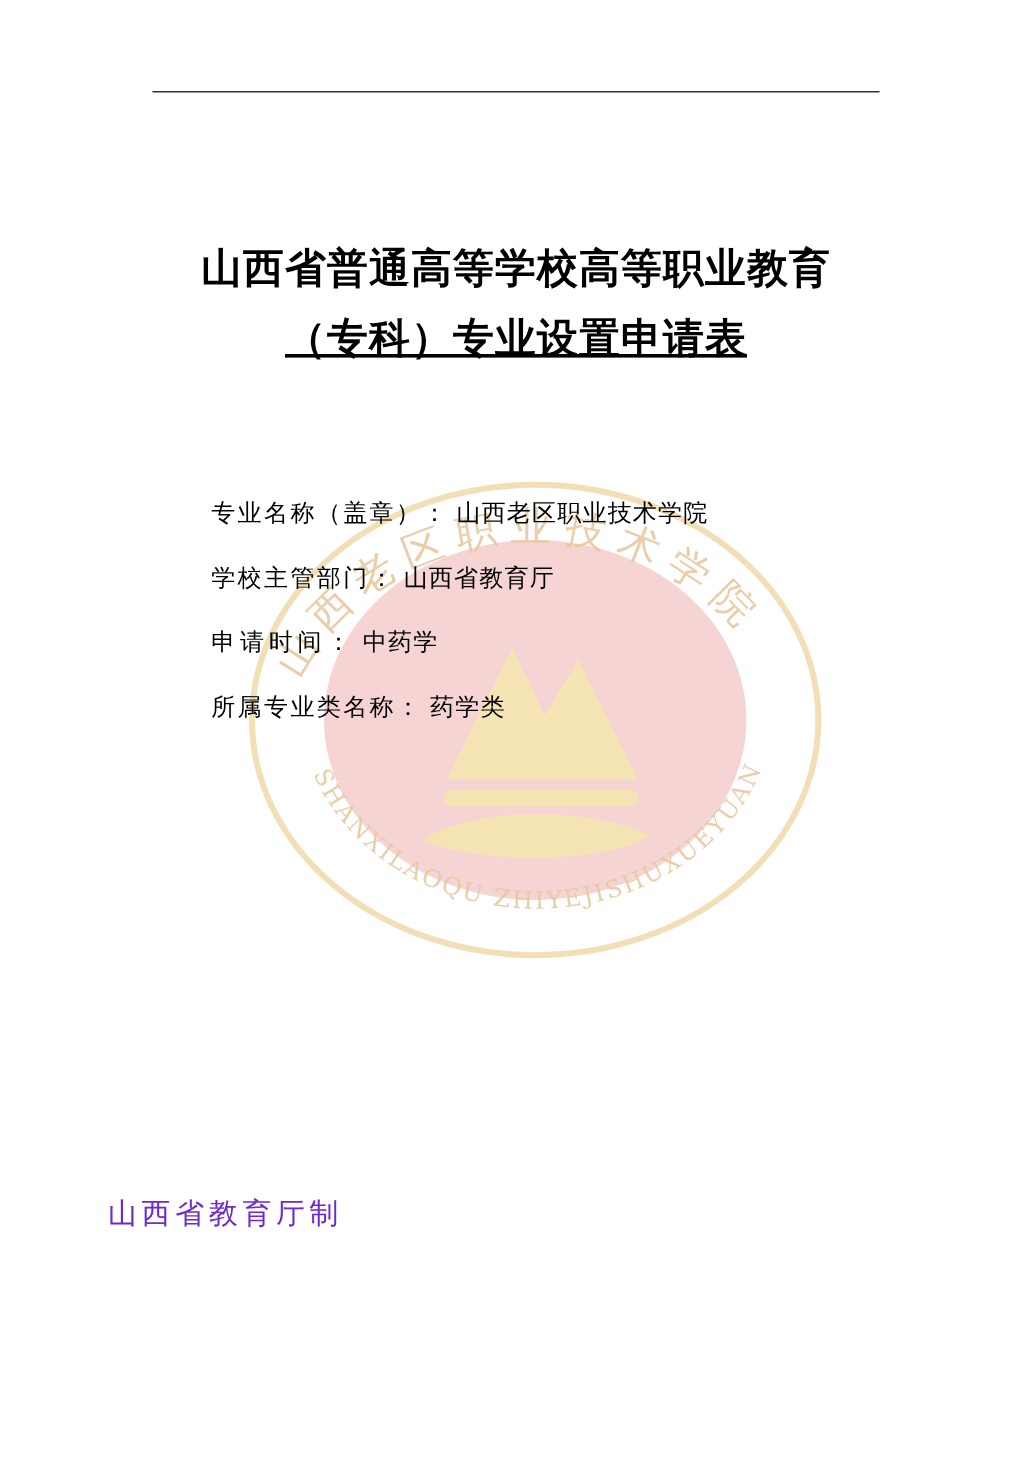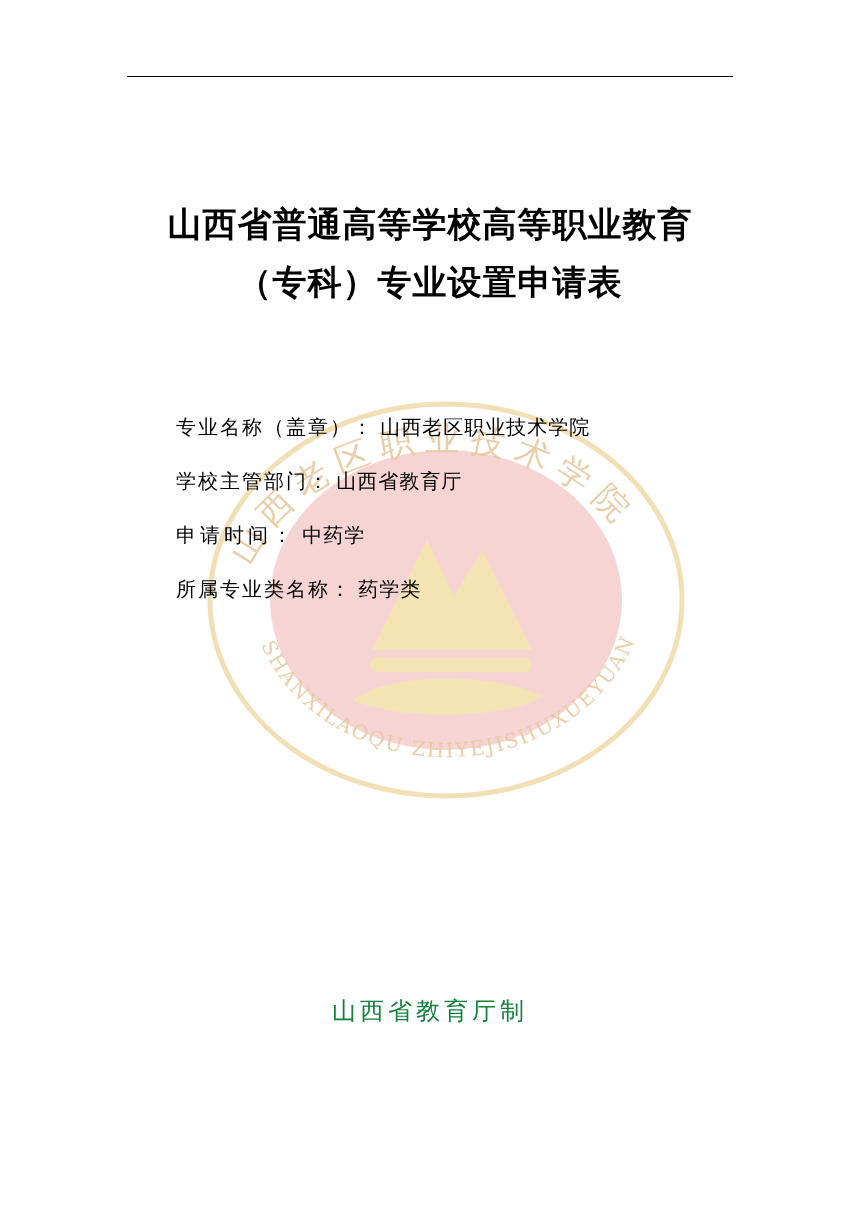--- a/index.html
+++ b/index.html
@@ -61,21 +61,21 @@
     top: 195px;
     width: 680px;
     text-align: center;
     font-family: "DejaVu Serif", "Liberation Serif", serif;
     font-weight: bold;
     font-size: 34px;
     line-height: 58px;
     letter-spacing: 1px;
     color: #000000;
   }
-  .doc-title .line2 { display: block; }
+  .doc-title .line2 { display: block; text-decoration: underline; }
 
   .fields {
     position: absolute;
     left: 176px;
     top: 400px;
     width: 600px;
   }
   .field-row {
     font-family: "DejaVu Serif", "Liberation Serif", serif;
     font-size: 20px;
@@ -89,25 +89,25 @@
   .field-value {
     letter-spacing: 1px;
   }
   .field-row.wide .field-label { letter-spacing: 4px; }
 
   .footer-org {
     position: absolute;
     left: 90px;
     top: 995px;
     width: 680px;
-    text-align: center;
+    text-align: left;
     font-family: "DejaVu Serif", "Liberation Serif", serif;
     font-size: 24px;
     letter-spacing: 4px;
-    color: #15803d;
+    color: #6d28d9;
   }
 </style>
 </head>
 <body>
 
 <div class="page">
 
   <div class="header-rule"></div>
 
   <div class="seal">

